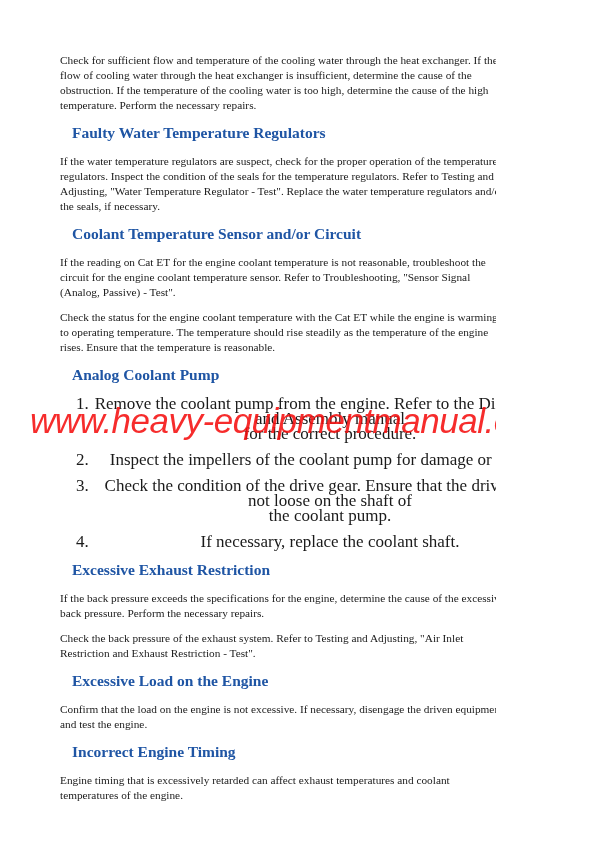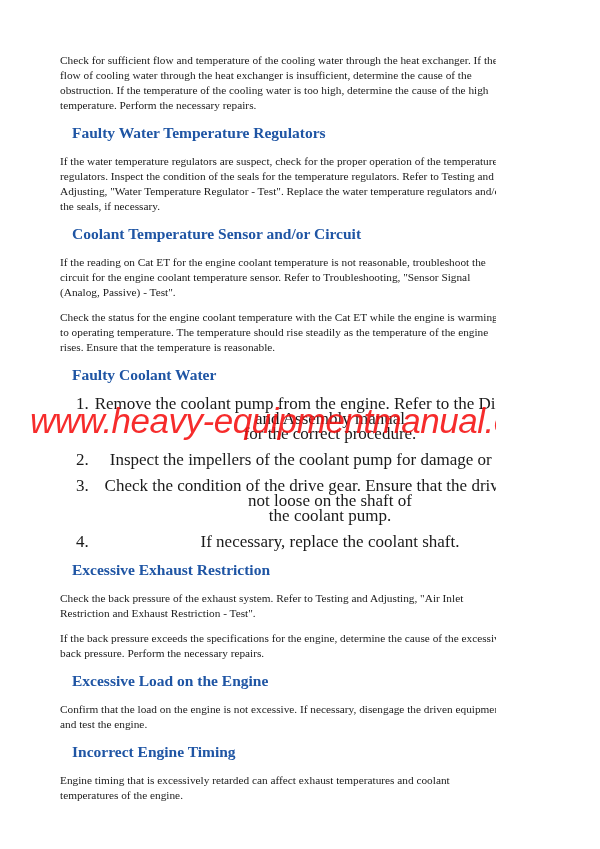--- a/index.html
+++ b/index.html
@@ -89,35 +89,35 @@
 the seals, if necessary.</p>
 
     <h2 class="section-heading">Coolant Temperature Sensor and/or Circuit</h2>
     <p class="body-para">If the reading on Cat ET for the engine coolant temperature is not reasonable, troubleshoot the
 circuit for the engine coolant temperature sensor. Refer to Troubleshooting, "Sensor Signal
 (Analog, Passive) - Test".</p>
     <p class="body-para">Check the status for the engine coolant temperature with the Cat ET while the engine is warming
 to operating temperature. The temperature should rise steadily as the temperature of the engine
 rises. Ensure that the temperature is reasonable.</p>
 
-    <h2 class="section-heading">Faulty Coolant Water</h2>
+    <h2 class="section-heading">Analog Coolant Pump</h2>
     <ol class="steps">
       <li>Remove the coolant pump from the engine. Refer to the Disassembly and Assembly manual
 for the correct procedure.</li>
       <li>Inspect the impellers of the coolant pump for damage or erosion.</li>
       <li>Check the condition of the drive gear. Ensure that the drive gear is not loose on the shaft of
 the coolant pump.</li>
       <li>If necessary, replace the coolant shaft.</li>
     </ol>
 
     <h2 class="section-heading">Excessive Exhaust Restriction</h2>
+    <p class="body-para">If the back pressure exceeds the specifications for the engine, determine the cause of the excessive
+back pressure. Perform the necessary repairs.</p>
     <p class="body-para">Check the back pressure of the exhaust system. Refer to Testing and Adjusting, "Air Inlet
 Restriction and Exhaust Restriction - Test".</p>
-    <p class="body-para">If the back pressure exceeds the specifications for the engine, determine the cause of the excessive
-back pressure. Perform the necessary repairs.</p>
 
     <h2 class="section-heading">Excessive Load on the Engine</h2>
     <p class="body-para">Confirm that the load on the engine is not excessive. If necessary, disengage the driven equipment
 and test the engine.</p>
 
     <h2 class="section-heading">Incorrect Engine Timing</h2>
     <p class="body-para">Engine timing that is excessively retarded can affect exhaust temperatures and coolant
 temperatures of the engine.</p>
 
   </div>

